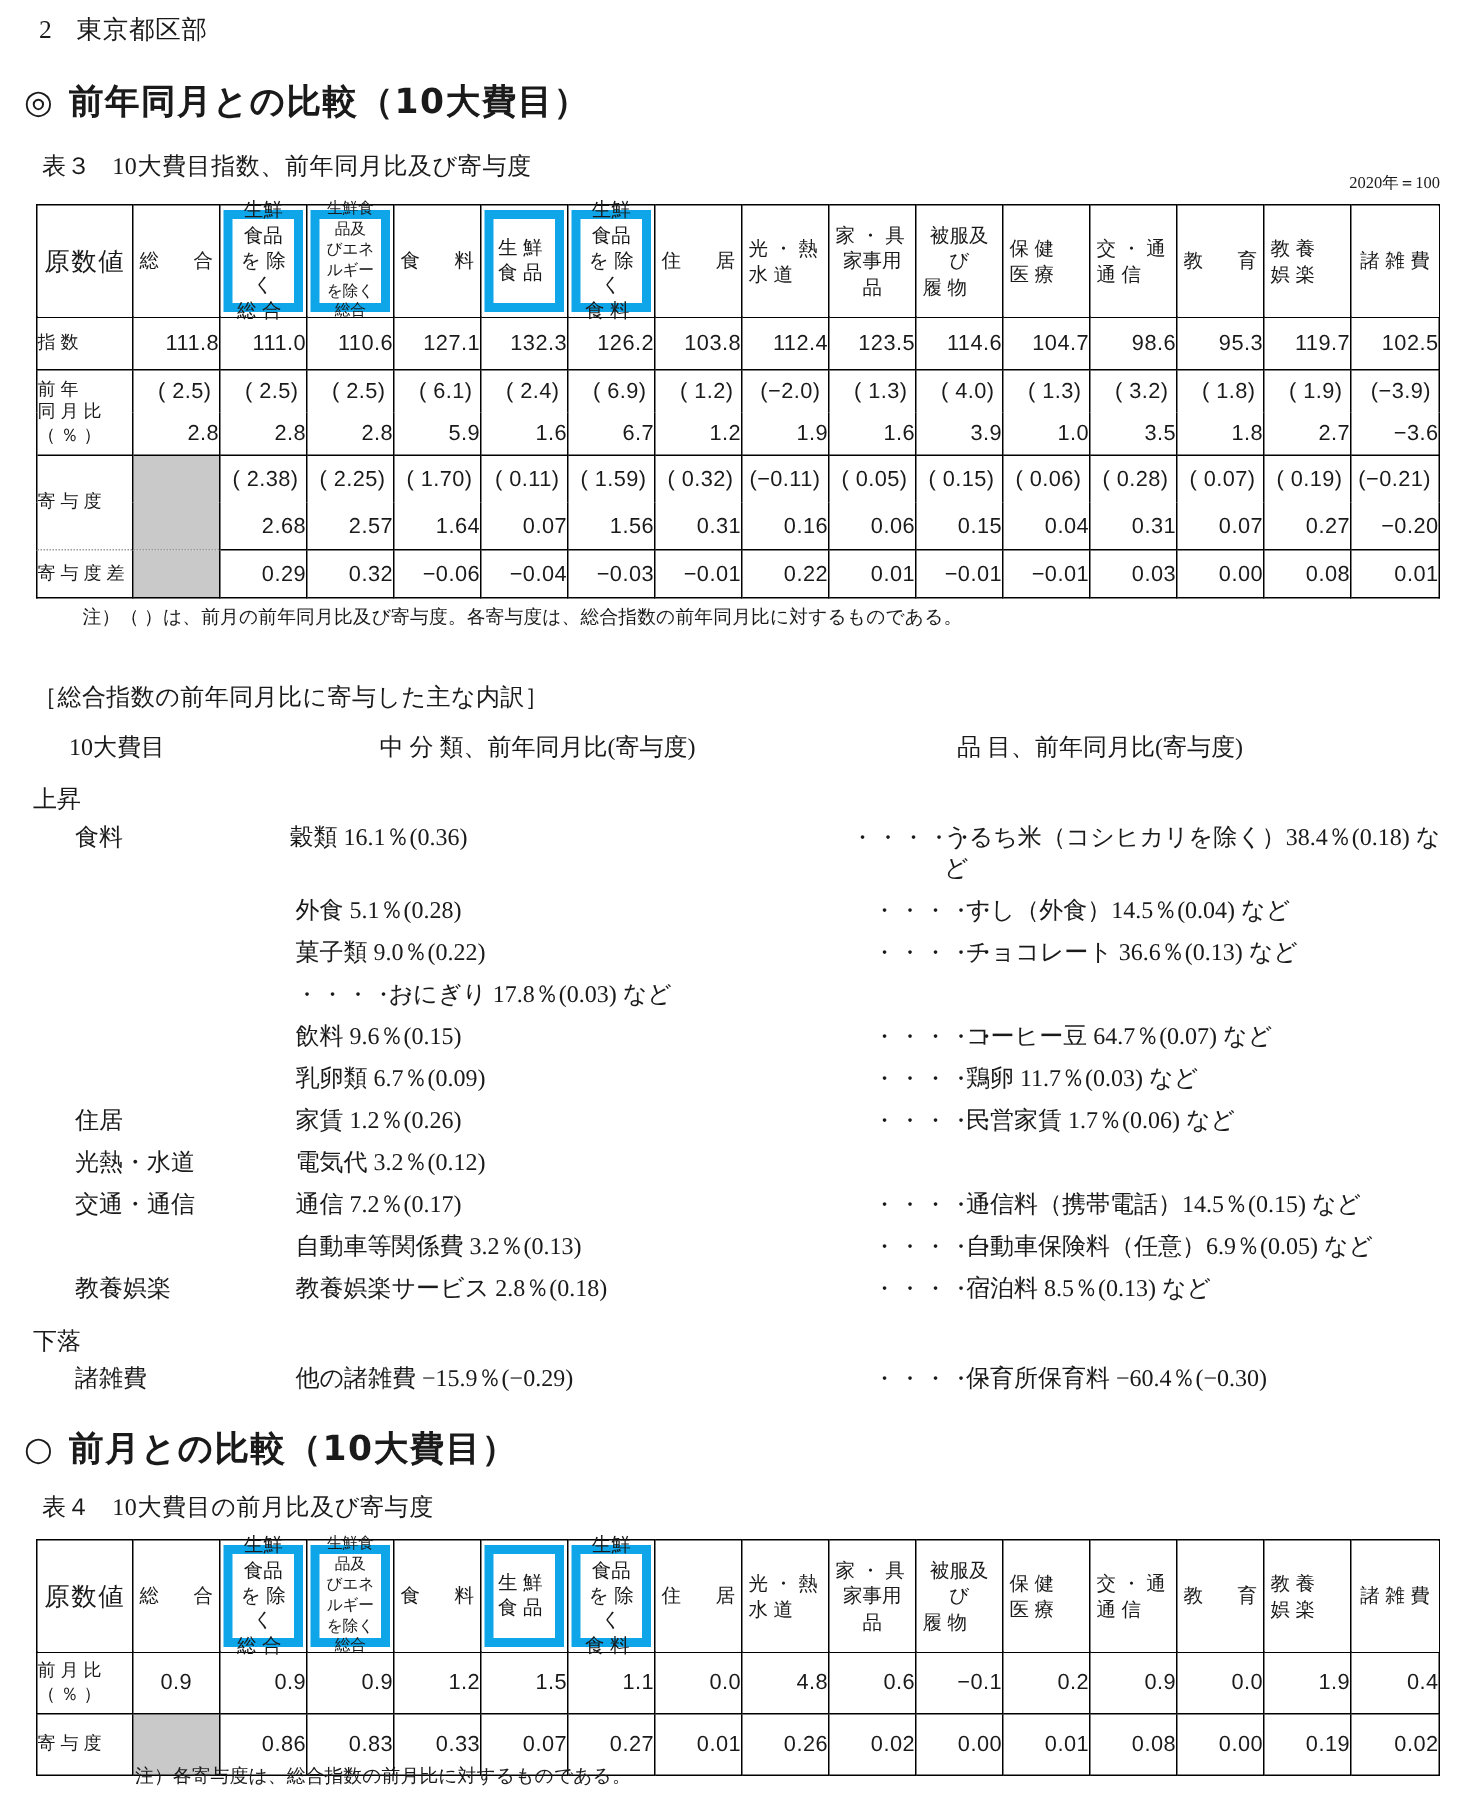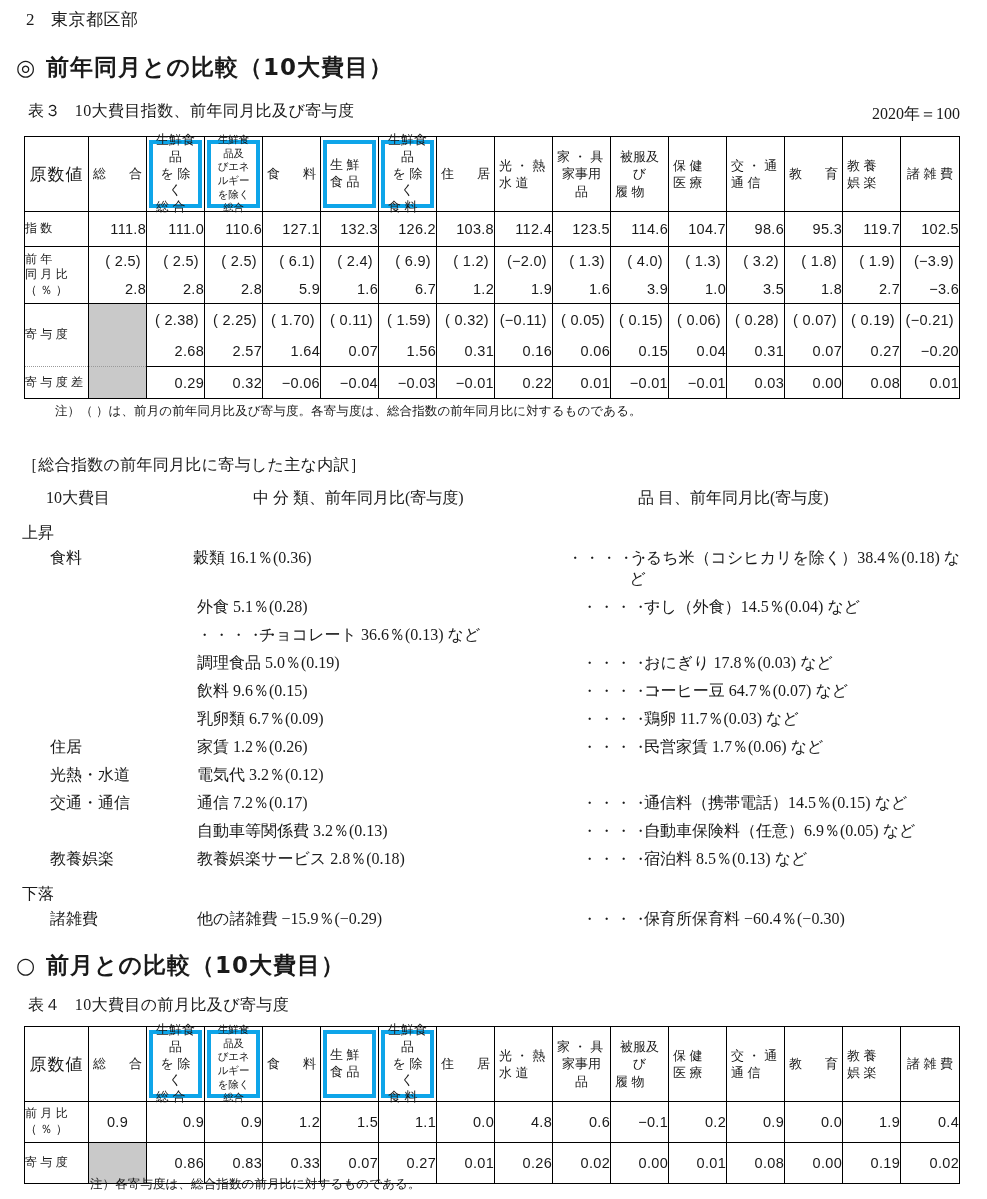--- a/index.html
+++ b/index.html
@@ -54,22 +54,22 @@
     font-size: 16px;
     letter-spacing: 0.4px;
   }
   .tbl-title .lbl { margin-right: 14px; }
   #t3-title { left: 28px; top: 101px; }
   #t4-title { left: 28px; top: 995px; }
 
   .unit-note {
     position: absolute;
     right: 22px;
-    top: 104px;
-    font-size: 16px;
+    top: 114px;
+    font-size: 11px;
     font-family: "Liberation Serif", serif;
   }
 
   
   table.stat {
     border-collapse: collapse;
     table-layout: fixed;
     font-family: "Liberation Sans", "DejaVu Sans", sans-serif;
     background: #fff;
   }
@@ -103,21 +103,21 @@
     font-weight: bold;
     letter-spacing: 1px;
     font-family: Liberation Mono, monospace;
     text-align: center;
   }
 
   
   .boxed {
     position: absolute;
     left: 2px; right: 2px; top: 3px; bottom: 3px;
-    border: 4px solid #0ea5e9;
+    border: 6px solid #0ea5e9;
     display: flex;
     flex-direction: column;
     justify-content: center;
     box-sizing: border-box;
   }
   .boxed .ln {
     display: flex;
     justify-content: space-between;
     padding: 0 3px;
     font-size: 13px;
@@ -573,26 +573,26 @@
       <div class="bk-item">うるち米（コシヒカリを除く）38.4％(0.18) など</div>
     </div>
     <div class="bk-row">
       <div class="bk-cat"></div>
       <div class="bk-mid">外食 5.1％(0.28)</div>
       <div class="bk-dots">・・・・・</div>
       <div class="bk-item">すし（外食）14.5％(0.04) など</div>
     </div>
     <div class="bk-row">
       <div class="bk-cat"></div>
+      <div class="bk-mid">菓子類 9.0％(0.22)</div>
       <div class="bk-dots">・・・・・</div>
       <div class="bk-item">チョコレート 36.6％(0.13) など</div>
     </div>
     <div class="bk-row">
       <div class="bk-cat"></div>
-      <div class="bk-mid">調理食品 5.0％(0.19)</div>
       <div class="bk-dots">・・・・・</div>
       <div class="bk-item">おにぎり 17.8％(0.03) など</div>
     </div>
     <div class="bk-row">
       <div class="bk-cat"></div>
       <div class="bk-mid">飲料 9.6％(0.15)</div>
       <div class="bk-dots">・・・・・</div>
       <div class="bk-item">コーヒー豆 64.7％(0.07) など</div>
     </div>
     <div class="bk-row">

